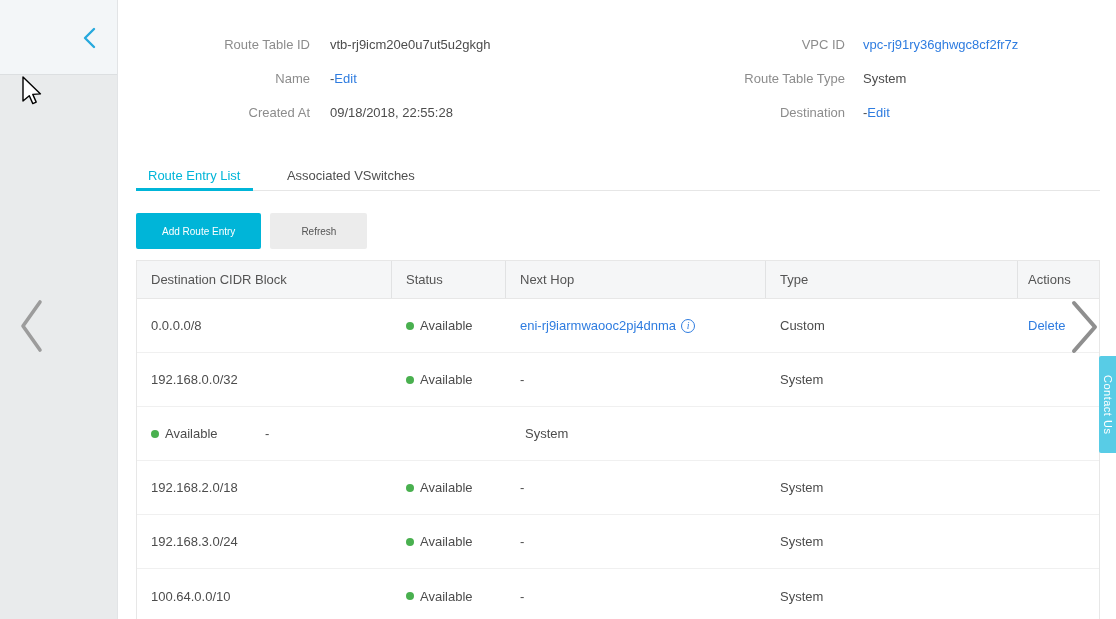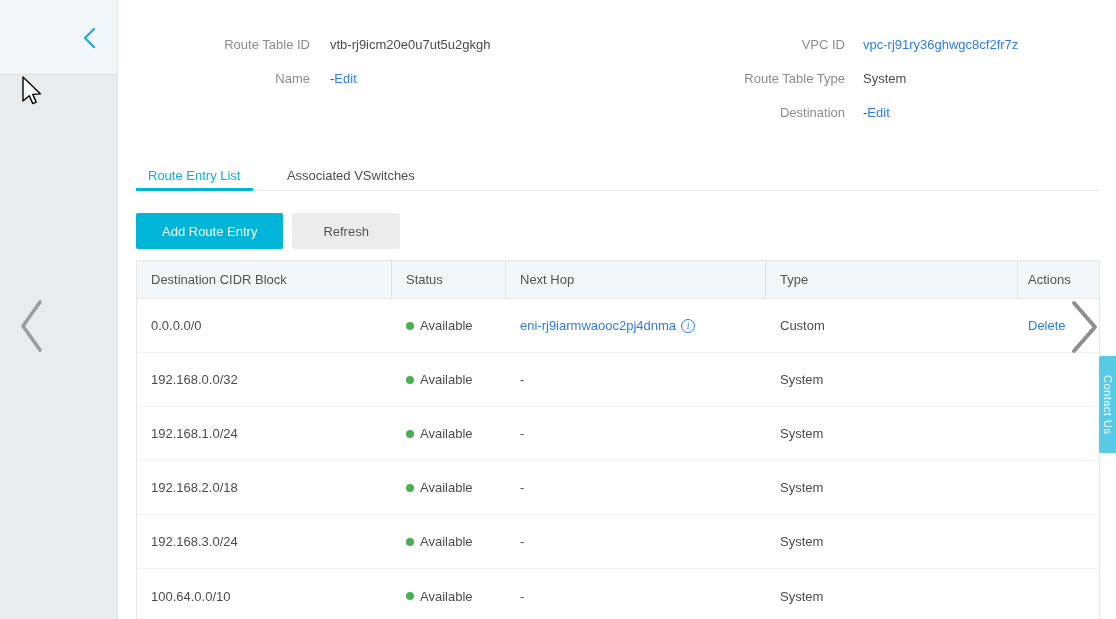--- a/index.html
+++ b/index.html
@@ -38,21 +38,21 @@
   
   .tabbar { margin-top:33px; border-bottom:1px solid #e6e6e6; }
   .tab { display:inline-block; font-size:13px; line-height:17px; padding:5px 12px 7px;
          color:#4f4f4f; margin-bottom:-1px; cursor:pointer; }
   .tab + .tab { margin-left:18px; }
   .tab.active { color:var(--accent,#00b5d8); border-bottom:3px solid var(--accent,#00b5d8); padding-bottom:4px; }
 
   
   .toolbar { margin-top:22px; display:flex; }
   .btn { display:inline-flex; align-items:center; justify-content:center; height:36px;
-         font-size:13px; border:none; border-radius:2px; cursor:pointer;
+         font-size:10px; border:none; border-radius:2px; cursor:pointer;
          font-family:"Liberation Sans","DejaVu Sans",sans-serif; }
   .btn-primary { background:var(--accent,#00b5d8); color:#fff; padding:0 26px; }
   .btn-plain { background:#ececec; color:#555; padding:0 31px; margin-left:9px; }
 
   
   .table { margin-top:11px; width:964px; border:1px solid #e7e7e7; }
   .thead { display:flex; height:38px; background:#f5f6f7; border-bottom:1px solid #e7e7e7; }
   .th { display:flex; align-items:center; font-size:13px; color:#545454; padding-left:14px; }
   .th:not(:last-child) { border-right:1px solid #e1e2e3; }
   .trow { display:flex; height:54px; background:#fff; }
@@ -105,20 +105,24 @@
       <div class="info-left">
         <div class="field">
           <span class="flabel">Route Table ID</span>
           <span class="fvalue">vtb-rj9icm20e0u7ut5u2gkgh</span>
         </div>
         <div class="field">
           <span class="flabel">Name</span>
           <span class="fvalue">-</span>
           <a class="edit-link">Edit</a>
         </div>
+        <div class="field">
+          <span class="flabel">Created At</span>
+          <span class="fvalue">09/18/2018, 22:55:28</span>
+        </div>
       </div>
       <div class="info-right">
         <div class="field">
           <span class="flabel">VPC ID</span>
           <a class="fvalue vlink">vpc-rj91ry36ghwgc8cf2fr7z</a>
         </div>
         <div class="field">
           <span class="flabel">Route Table Type</span>
           <span class="fvalue">System</span>
         </div>
@@ -143,21 +147,21 @@
     <div class="table">
       <div class="thead">
         <div class="th col-cidr">Destination CIDR Block</div>
         <div class="th col-status">Status</div>
         <div class="th col-nexthop">Next Hop</div>
         <div class="th col-type">Type</div>
         <div class="th col-actions">Actions</div>
       </div>
       <div id="table-body">
   <div class="trow">
-    <div class="td col-cidr">0.0.0.0/0</div>
+    <div class="td col-cidr">0.0.0.0/8</div>
     <div class="td col-status">
       <span class="dot"></span>
       <span>Available</span>
     </div>
     <div class="td col-nexthop">
       <a class="nh-link">eni-rj9iarmwaooc2pj4dnma</a>
       <span class="info-i">i</span>
     </div>
     <div class="td col-type">Custom</div>
     <div class="td col-actions">
@@ -175,21 +179,20 @@
       <a class="nh-link plain">-</a>
 
     </div>
     <div class="td col-type">System</div>
     <div class="td col-actions">
       
     </div>
   </div>
 
   <div class="trow">
-    <div class="td col-cidr">192.168.1.0/24</div>
     <div class="td col-status">
       <span class="dot"></span>
       <span>Available</span>
     </div>
     <div class="td col-nexthop">
       <a class="nh-link plain">-</a>
 
     </div>
     <div class="td col-type">System</div>
     <div class="td col-actions">

